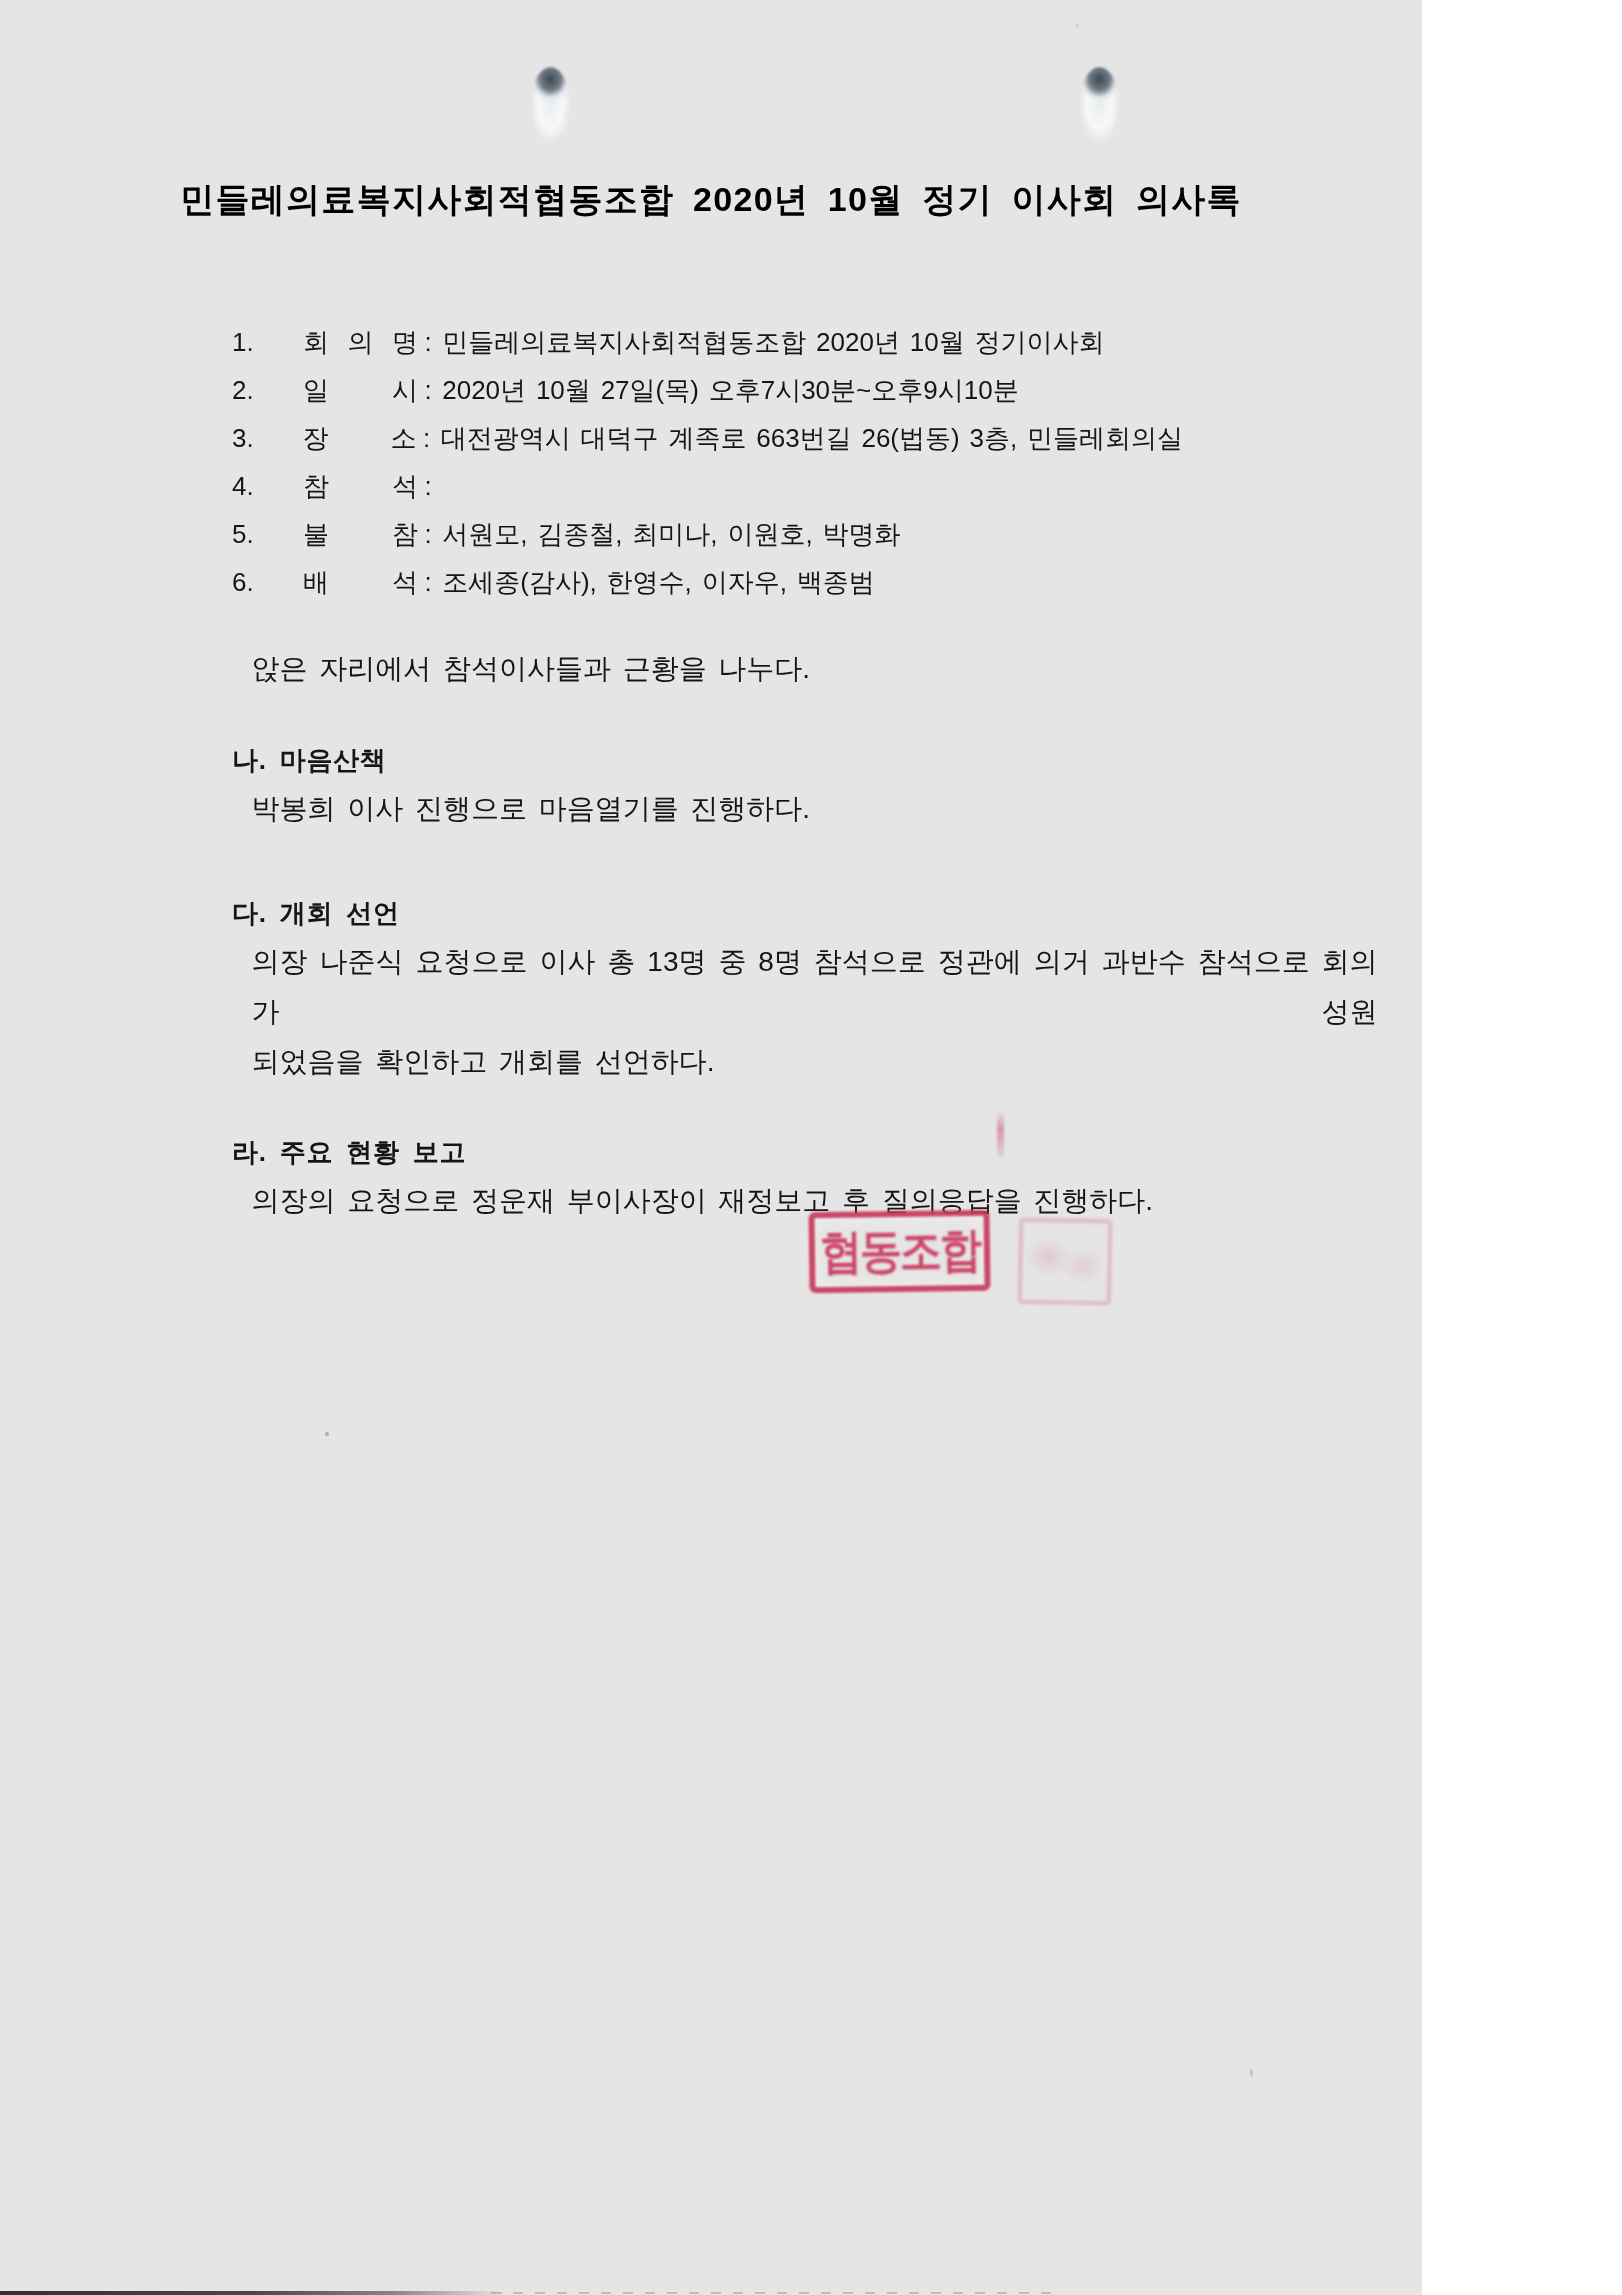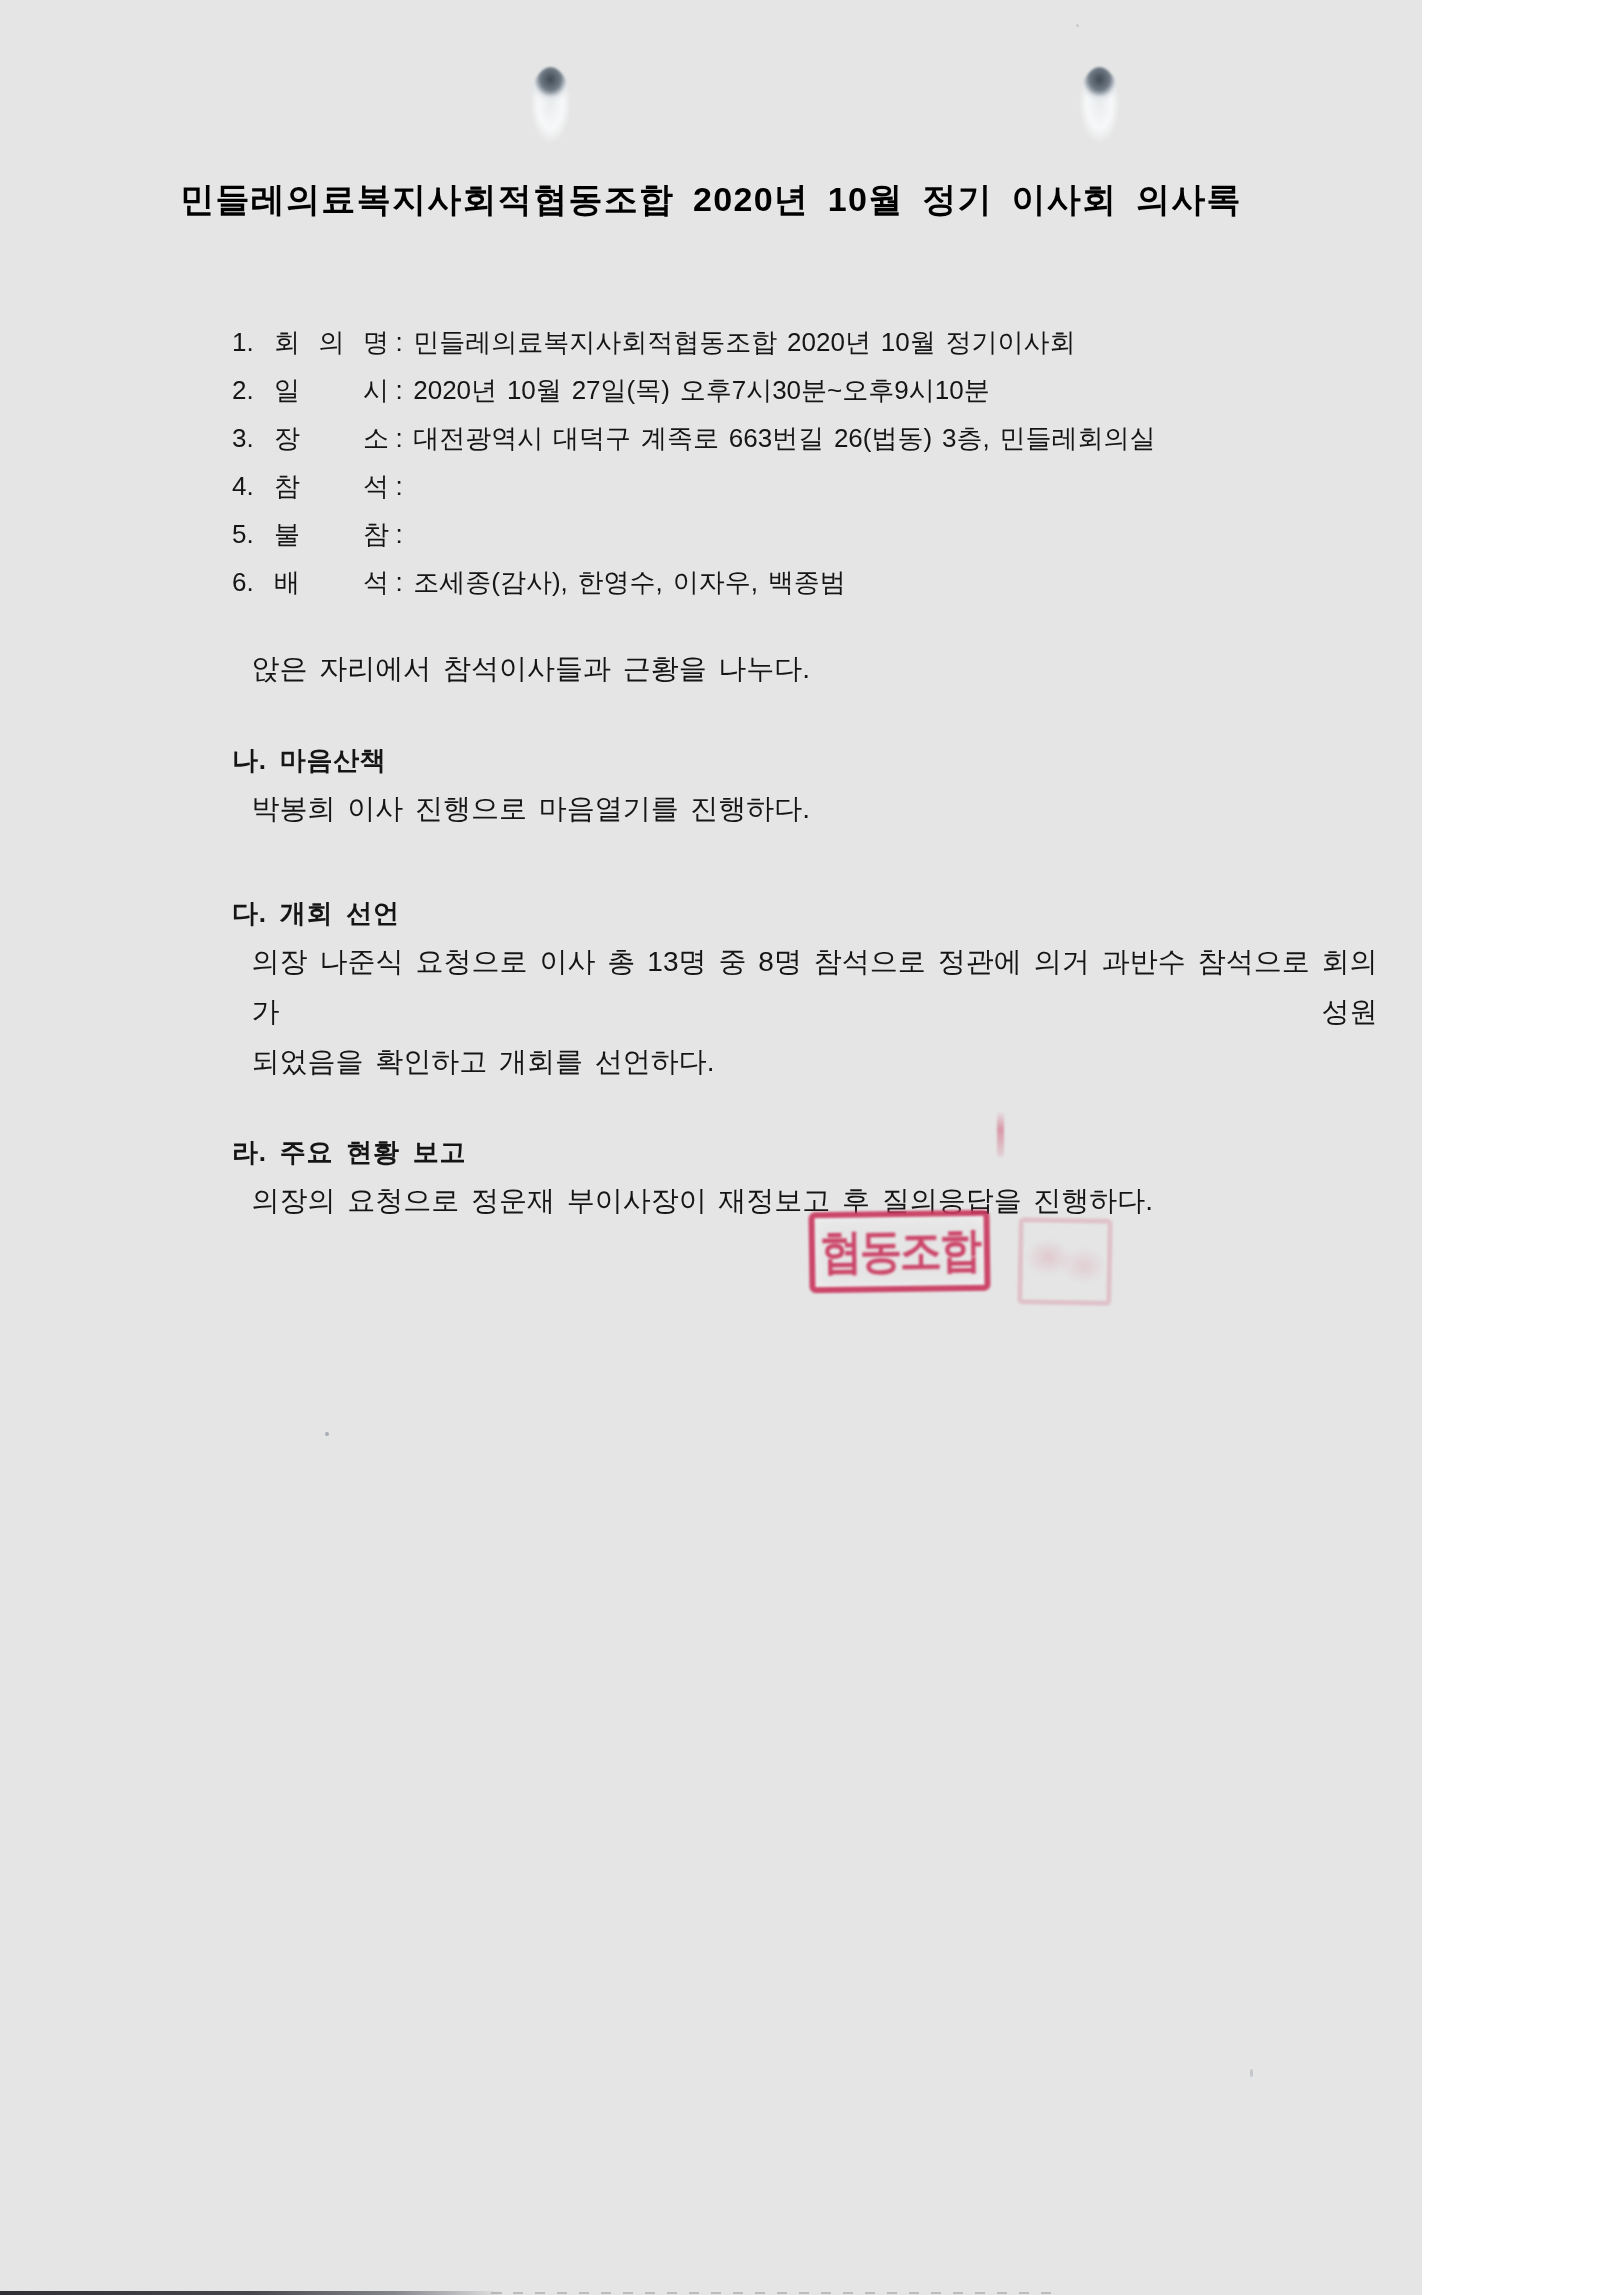--- a/index.html
+++ b/index.html
@@ -50,20 +50,21 @@
     line-height: 48px;
     font-size: 26px;
     white-space: nowrap;
   }
   .meta-no { display: inline-block; width: 42px; }
   .meta-label {
     display: inline-block;
     width: 115px;
     text-align: justify;
     text-align-last: justify;
+    margin-left: 29px;
   }
   .meta-colon { margin: 0 10.5px 0 6.5px; }
   .meta-value { word-spacing: 2.6px; }
 
   
   .sec { margin: 0; }
   .sec:nth-of-type(1) { margin-top: 38px; }
   .sec:nth-of-type(2) { margin-top: 42px; }
   .sec:nth-of-type(3) { margin-top: 55px; }
   .sec:nth-of-type(4) { margin-top: 41px; }
@@ -192,20 +193,21 @@
   <div class="meta-row">
     <span class="meta-no">4.</span>
     <span class="meta-label">참 석</span>
     <span class="meta-colon">:</span>
   </div>
 
   <div class="meta-row">
     <span class="meta-no">5.</span>
     <span class="meta-label">불 참</span>
     <span class="meta-colon">:</span>
+    <span class="meta-value">서원모, 김종철, 최미나, 이원호, 박명화</span>
   </div>
 
   <div class="meta-row">
     <span class="meta-no">6.</span>
     <span class="meta-label">배 석</span>
     <span class="meta-colon">:</span>
     <span class="meta-value">조세종(감사), 한영수, 이자우, 백종범</span>
   </div>
 </div>
     <div id="sections">

